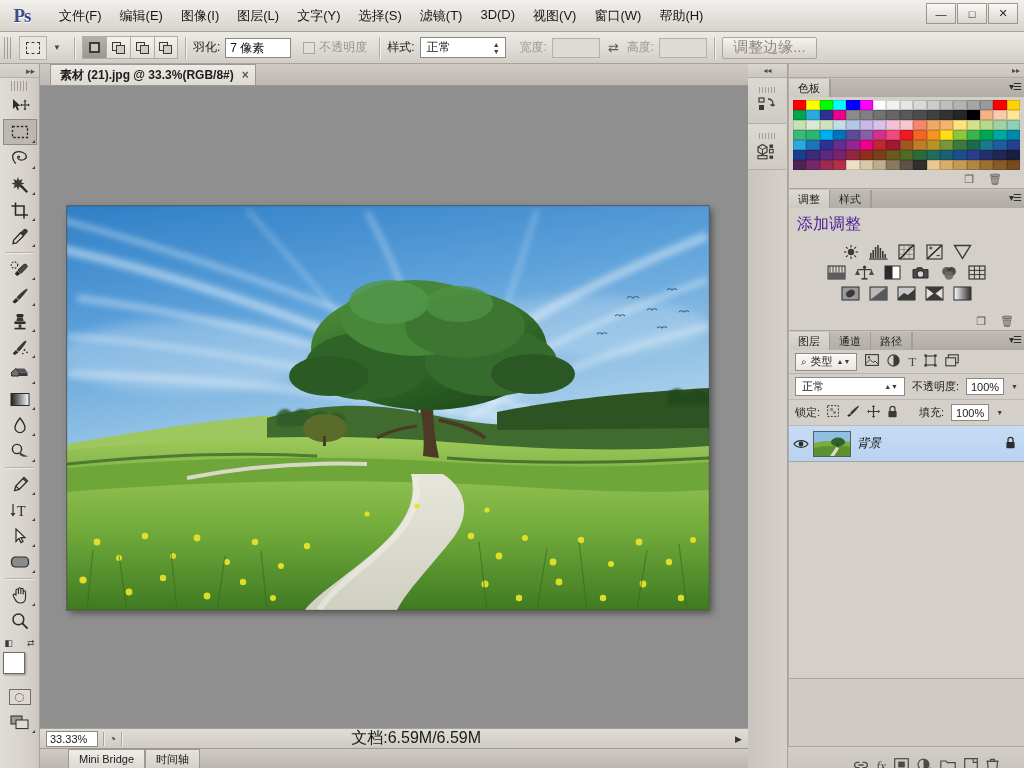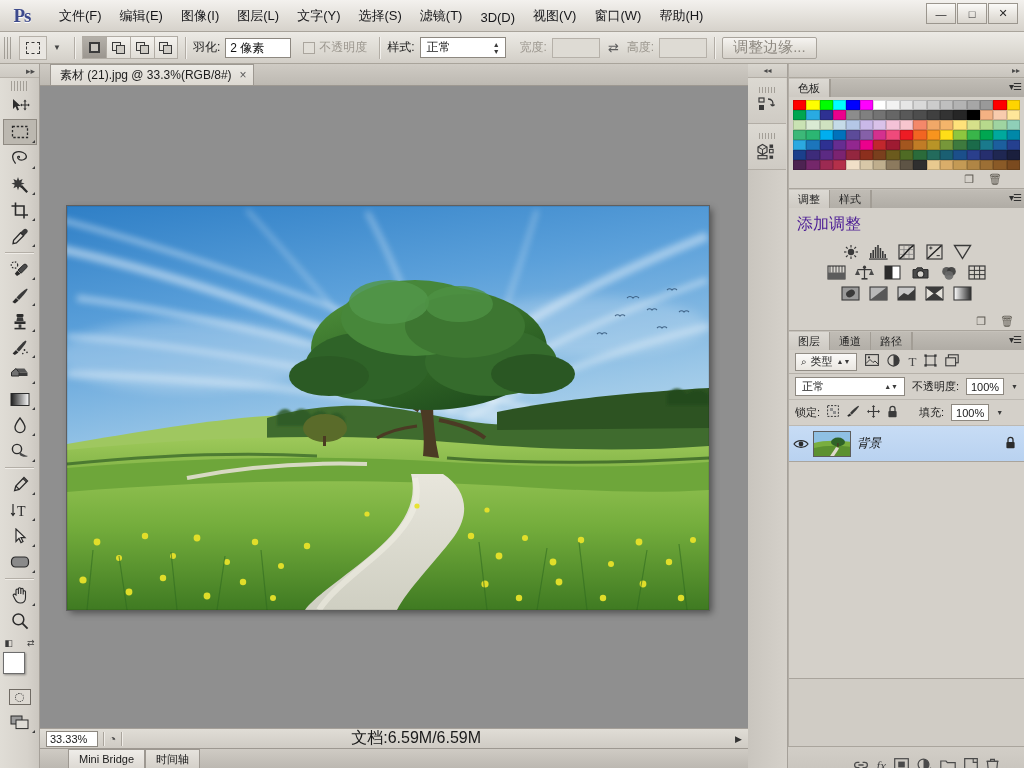--- a/index.html
+++ b/index.html
@@ -20,21 +20,21 @@
     border-bottom:1px solid #a9a49b;
     display:flex; align-items:center;
   }
   .ps-logo {
     width:36px; height:30px; display:flex; align-items:center; justify-content:center;
     font-weight:bold; font-size:19px; color:#3d4a8c; letter-spacing:-1px;
     font-family:"Liberation Serif",serif;
     text-shadow:0 1px 0 #fff;
     margin-left:4px;
   }
-  .menu { display:flex; align-items:flex-end; margin-left:10px; }
+  .menu { display:flex; align-items:flex-start; margin-left:10px; }
   .menu-item {
     padding:4px 9px; font-size:13px; color:#17171a; white-space:nowrap;
     cursor:default;
   }
   .winbtns { position:absolute; right:6px; top:3px; display:flex; gap:1px; }
   .winbtn {
     width:30px; height:21px; border:1px solid #9b968e;
     background:linear-gradient(#fbfaf8,#e6e3dd 60%,#d9d5ce);
     display:flex; align-items:center; justify-content:center;
     font-size:11px; color:#2b2b2b; cursor:default;
@@ -143,21 +143,21 @@
                font-size:9px;color:#3b3b3b; align-items:center; }
   .qmask { width:22px;height:16px;border:1px solid #6f6a63;margin:3px auto;
            background:#ddd9d2; display:flex;align-items:center;justify-content:center; }
   .qmask i { width:9px;height:9px;border:1px dotted #3a3a3a;border-radius:50%; }
 
   
   .tabbar {
     position:absolute; left:40px; top:64px; width:708px; height:22px;
     background:linear-gradient(#cfcbc4,#bdb9b2);
     border-bottom:1px solid #9d9891;
-    display:flex; align-items:center; padding-left:10px;
+    display:flex; align-items:center; padding-left:10px;font-weight:bold;
   }
   .doctab {
     height:21px; background:linear-gradient(#eceae5,#ddd9d2);
     border:1px solid #9d9891; border-bottom:none;
     display:flex; align-items:center; padding:0 6px 0 9px; gap:8px;
     font-size:12px; color:#1c1c1c;
   }
   .doctab .x { font-size:12px; color:#5a5a5a; }
 
   
@@ -366,21 +366,21 @@
       <div class="sel-mode">
         <div class="sq-two">
             <i></i>
             <i></i>
           </div>
       </div>
     </div>
     <div class="divider"></div>
 
     <div class="opt-label">羽化:</div>
-    <div class="opt-input" style="width:66px;">2 像素</div>
+    <div class="opt-input" style="width:66px;">7 像素</div>
 
     <div style="display:flex;align-items:center;margin-left:12px;">
       <div class="chk"></div>
       <div class="opt-label dim">不透明度</div>
     </div>
     <div class="divider"></div>
 
     <div class="opt-label">样式:</div>
     <div class="opt-select" style="width:86px;">
       <span>正常</span>

